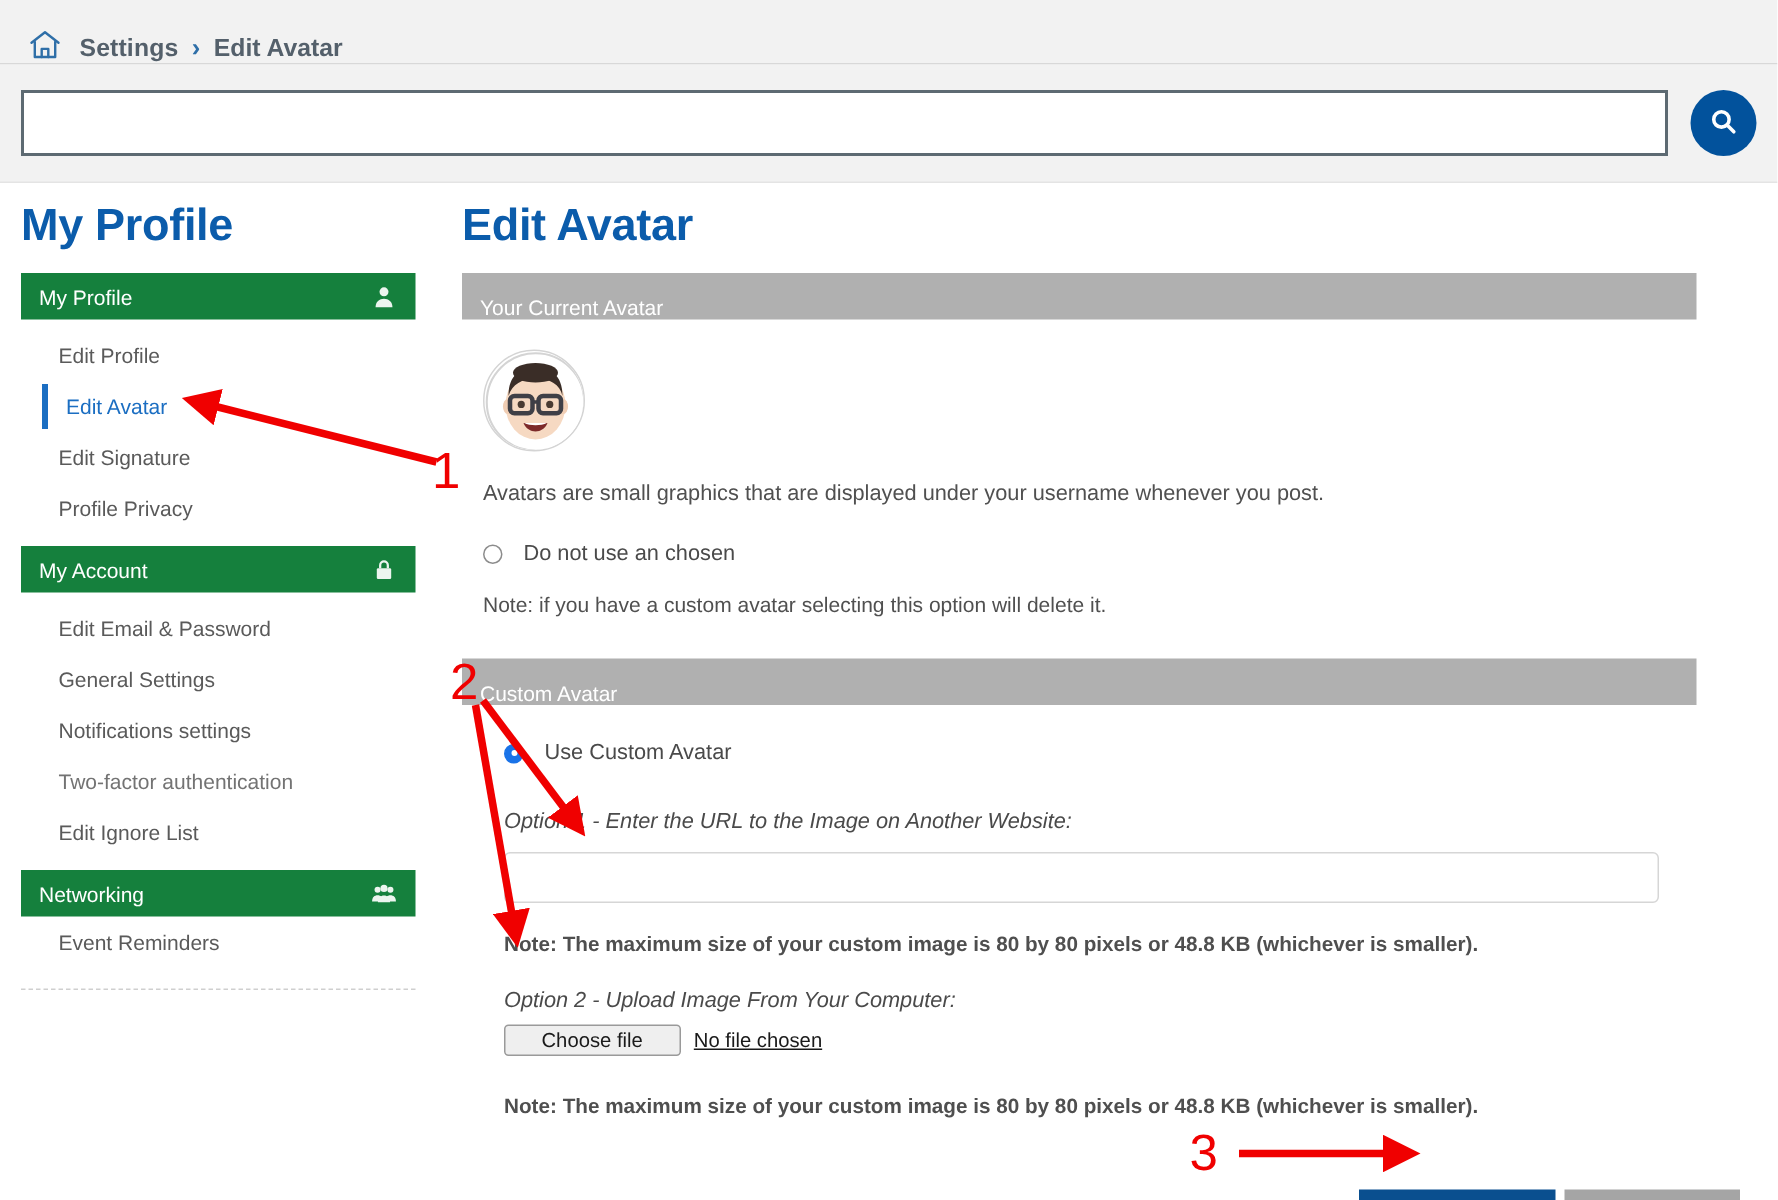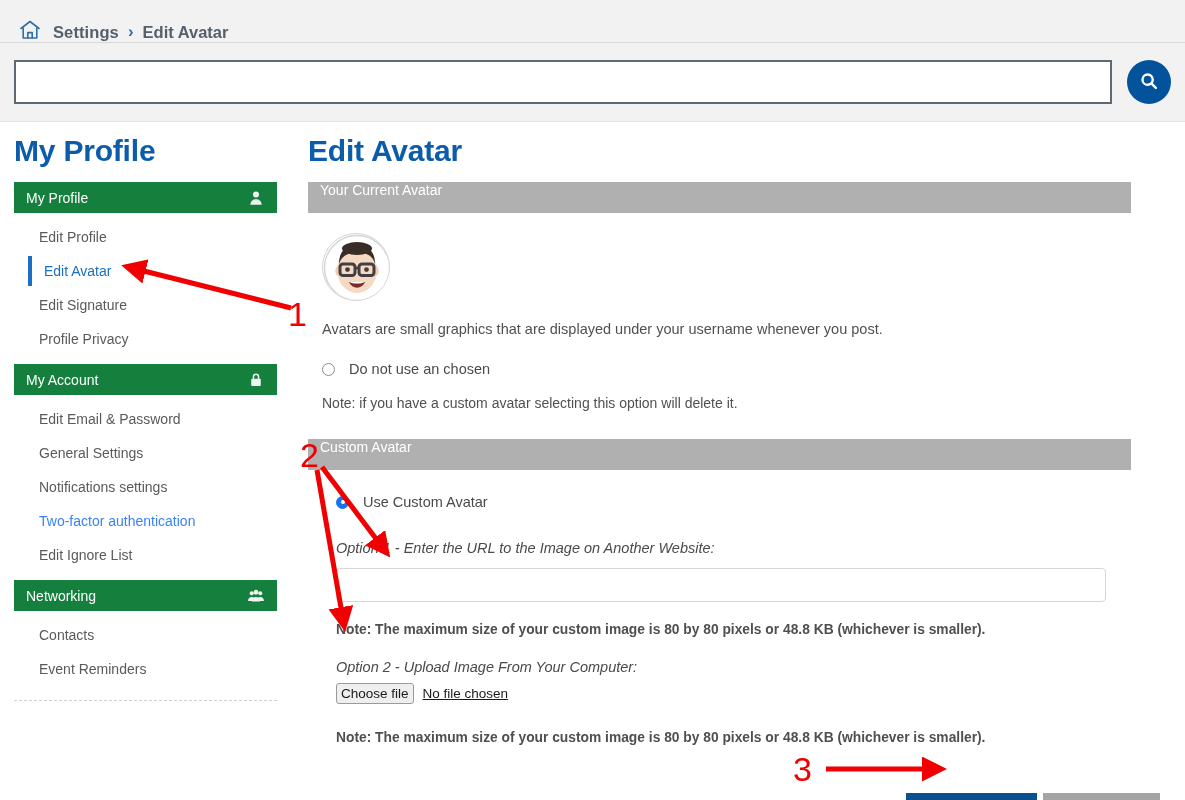--- a/index.html
+++ b/index.html
@@ -108,21 +108,21 @@
     display: flex;
     align-items: center;
     padding-left: 25px;
     font-size: 14px;
     color: #5a5a5a;
     position: relative;
     width: 263px;
     cursor: pointer;
   }
   .nav-item.first { margin-top: 7px; }
-  .nav-item.link { color: #3b82f6; }
+  .nav-item.link { color: #737373; }
   .nav-item.active { color: #1b6ec2; padding-left: 30px; }
   .nav-item.active::before {
     content: "";
     position: absolute;
     left: 14px; top: 2px;
     width: 4px; height: 30px;
     background: #1b6ec2;
   }
   .nav-spacer { height: 8px; }
   .nav-dashed {
@@ -137,21 +137,21 @@
     font-weight: bold;
     color: #0b5cab;
     margin: 6px 0 14px 0;
     letter-spacing: -.2px;
   }
   .section-header {
     background: #b0b0b0;
     color: #ffffff;
     height: 31px;
     display: flex;
-    align-items: flex-start;
+    align-items: flex-end;
     padding: 0 12px;
     font-size: 14px;
     width: 823px;
   }
   .avatar-block { padding: 20px 0 0 14px; }
   .avatar-circle {
     width: 68px; height: 68px;
     border-radius: 50%;
     border: 1px solid #d4d4d4;
     background: #ffffff;
@@ -219,21 +219,21 @@
     font-family: "Liberation Sans", sans-serif;
   }
   .note-2 { font-size: 13.8px; color: #4f4f4f; margin-top: 20px; font-weight: bold; }
   .file-row { display: flex; align-items: center; margin-top: 8px; }
   .file-btn {
     font-family: "Liberation Sans", sans-serif;
     font-size: 13.5px;
     background: #efefef;
     border: 1px solid #9a9a9a;
     border-radius: 3px;
-    padding: 2px 4px;
+    padding: 2px 24px;
     color: #1a1a1a;
     cursor: pointer;
   }
   .file-name { font-size: 13.5px; color: #1a1a1a; margin-left: 9px; text-decoration: underline; }
 
   .action-row {
     display: flex;
     justify-content: flex-end;
     margin-top: 48px;
     padding-right: 25px;
@@ -353,23 +353,20 @@
       <span>
         <svg class="ghicon" viewBox="0 0 24 24" fill="#ffffff">
           <circle cx="6.3" cy="8.2" r="2.7"></circle>
           <circle cx="17.7" cy="8.2" r="2.7"></circle>
           <circle cx="12" cy="7" r="3.2"></circle>
           <path d="M1.4 18.6 C1.4 15 3.6 13.2 6.3 13.2 C9 13.2 11.2 15 11.2 18.6 Z"></path>
           <path d="M12.8 18.6 C12.8 15 15 13.2 17.7 13.2 C20.4 13.2 22.6 15 22.6 18.6 Z"></path>
           <path d="M6.6 19.4 C6.6 15.4 9 13.3 12 13.3 C15 13.3 17.4 15.4 17.4 19.4 Z"></path>
         </svg>
       </span>
-    </div>
-    <div class="nav-item first">
-      <span>Contacts</span>
     </div>
     <div class="nav-item">
       <span>Event Reminders</span>
     </div>
     <div class="nav-dashed"></div>
   </div>
 
   <div class="content">
     <div class="content-title">Edit Avatar</div>
 

